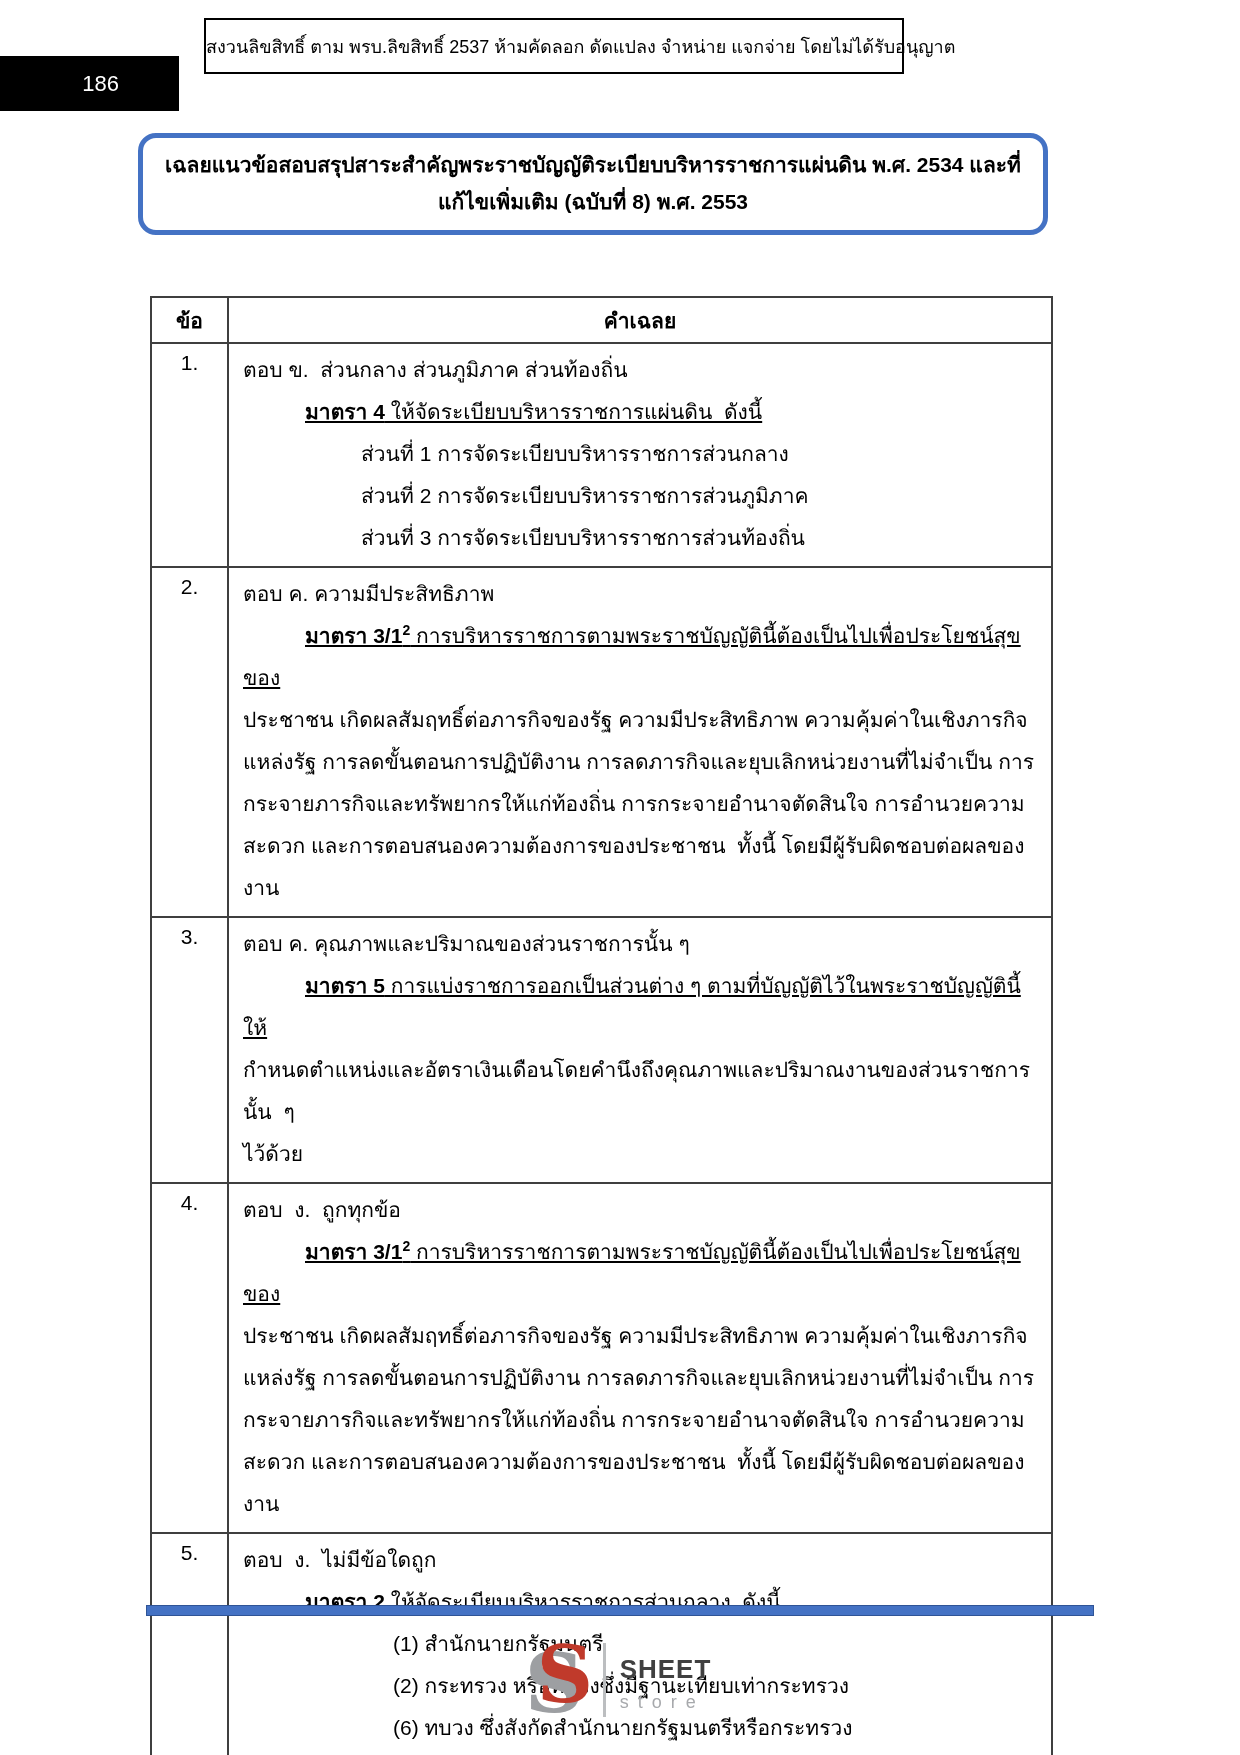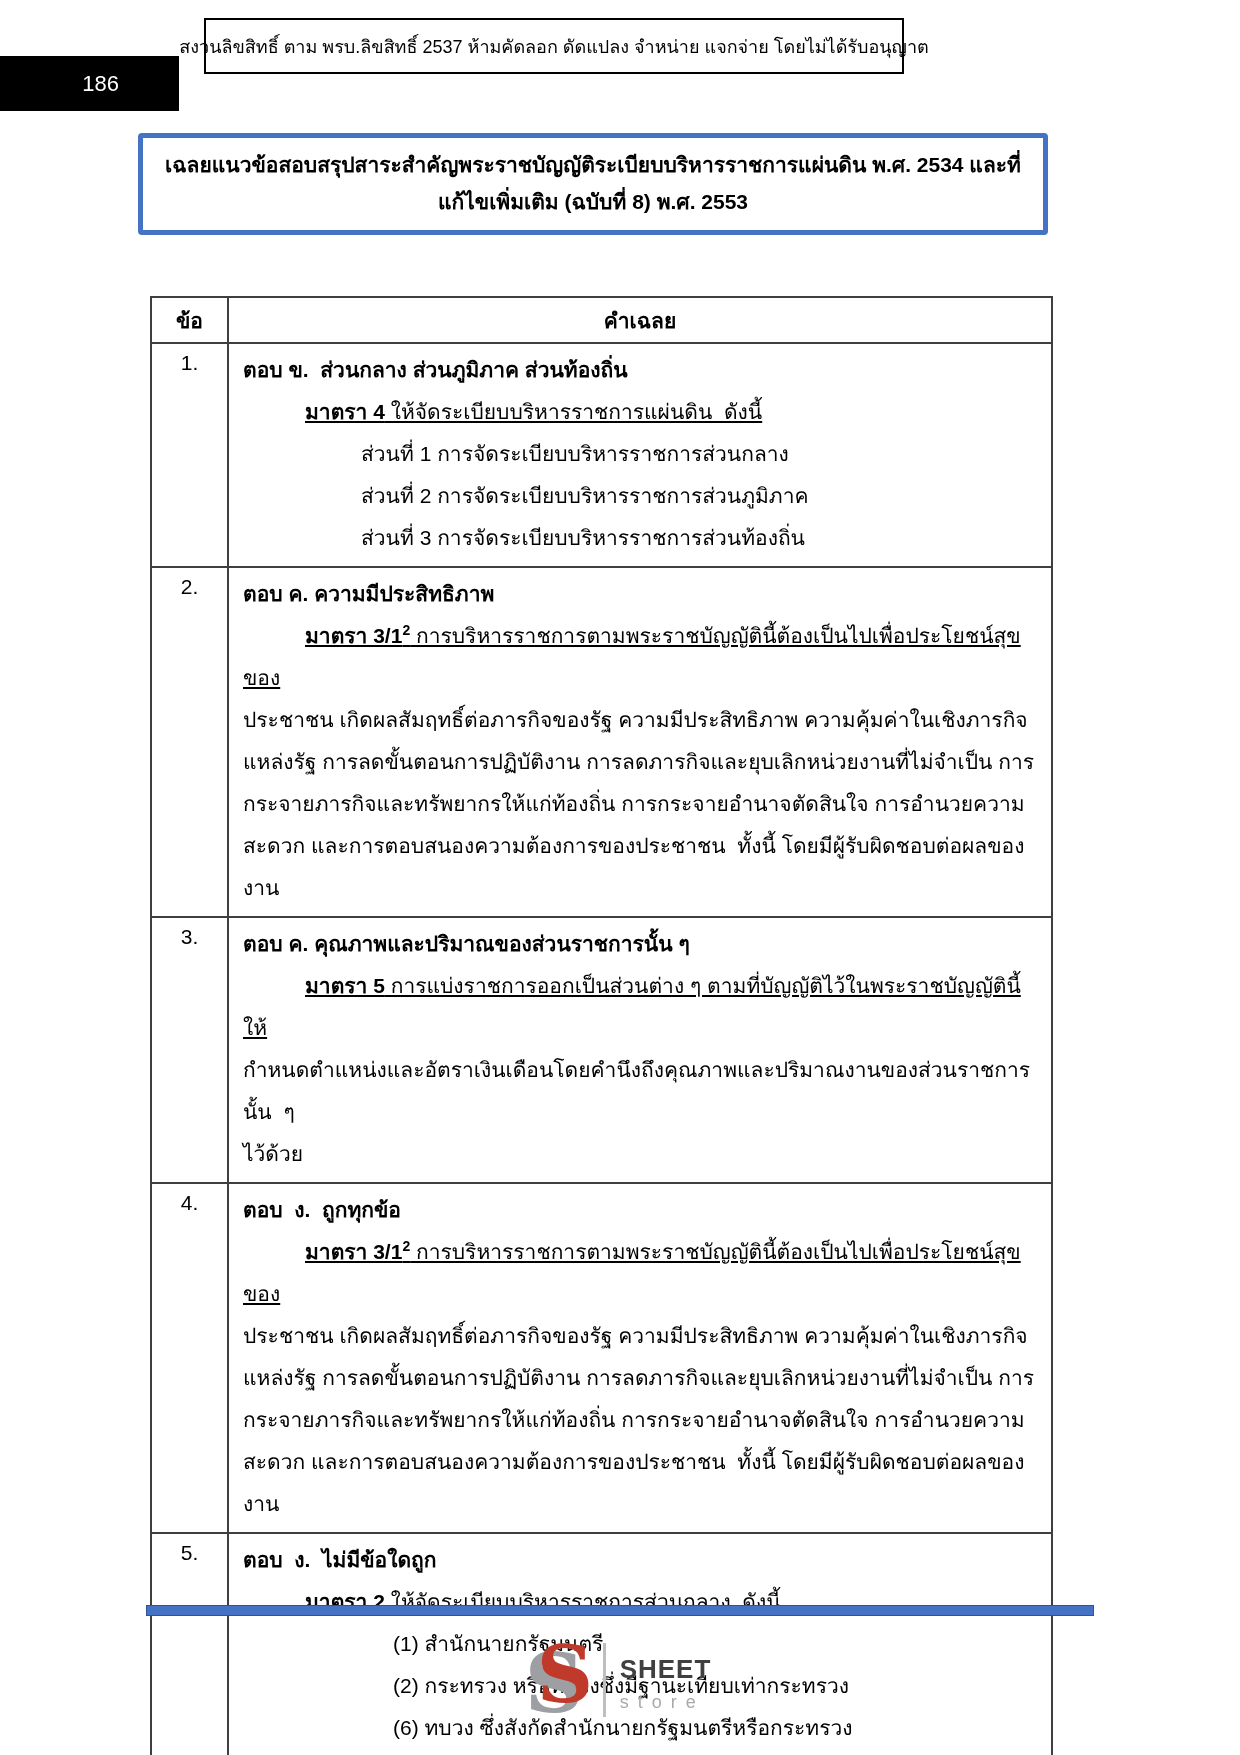--- a/index.html
+++ b/index.html
@@ -22,33 +22,33 @@
     padding-right:60px; box-sizing:border-box;
     font-size:22px;
   }
 
   
   .copyright-box {
     position:absolute; left:204px; top:18px;
     width:700px; height:56px;
     border:2px solid #000000;
     box-sizing:border-box;
-    display:flex; align-items:center; justify-content:center;
+    display:flex; align-items:center; 
     font-size:18px;
     white-space:nowrap;
     color:#000000;
   }
 
   
   .title-box {
     position:absolute; left:138px; top:133px;
     width:910px;
     box-sizing:border-box;
     border:5px solid #4472C4;
-    border-radius:4px;
+    border-radius:18px;
     padding:8px 18px 10px 18px;
     text-align:center;
     font-weight:bold;
     font-size:21px;
     line-height:37px;
     color:#000000;
     background:#ffffff;
   }
 
   
@@ -78,21 +78,21 @@
     padding-top:7px;
     font-size:21px;
   }
   .answer-cell {
     padding:5px 14px 7px 14px;
   }
   .line {
     line-height:42px;
     white-space:pre-wrap;
   }
-  .line.answer { font-weight:bold; }
+  .line.answer { font-weight:normal; }
   .line.matra  { text-indent:62px;text-decoration:underline; }
   .line.indent { text-indent:118px; }
   .line.num-indent { text-indent:150px; }
   .line b { font-weight:bold; }
   .line sup {
     font-size:14px;
     font-weight:bold;
     vertical-align:super;
     line-height:0;
   }

